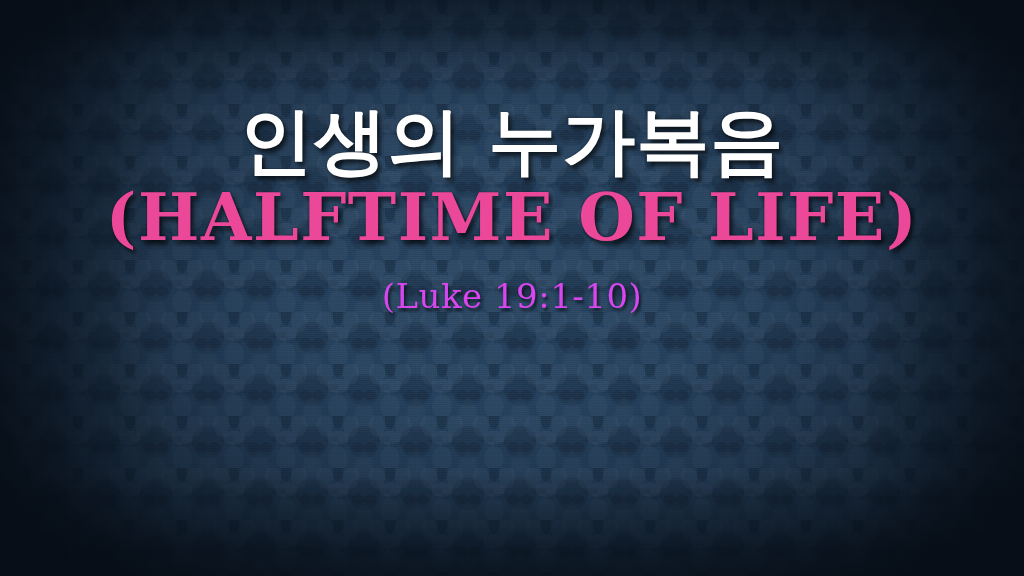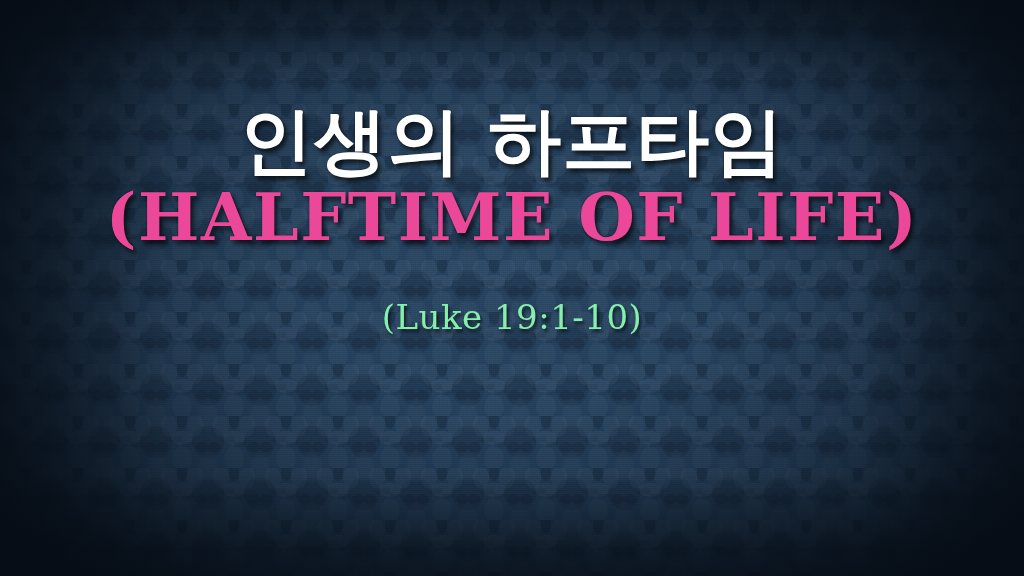--- a/index.html
+++ b/index.html
@@ -122,45 +122,45 @@
     font-weight: normal;
     font-size: 37px;
     line-height: 1.0;
     letter-spacing: 0.5px;
     color: #f2f5f8;
     text-shadow: 2px 3px 3px rgba(0,0,0,0.58);
     white-space: nowrap;
   }
 
   .ref-en {
-    margin-top: 50px;
+    margin-top: 29px;
     font-family: "DejaVu Serif", serif;
     font-weight: normal;
     font-size: 34px;
     line-height: 1.0;
     letter-spacing: 0.5px;
-    color: #86efac;
+    color: #d946ef;
     text-shadow: 2px 3px 3px rgba(0,0,0,0.58);
     white-space: nowrap;
   }
 </style>
 </head>
 <body>
 
 <div id="slide">
 
   <div class="bg-damask"></div>
   <div class="bg-damask2"></div>
   <div class="bg-grain"></div>
   <div class="bg-vignette"></div>
   <div class="bg-vignette-edges"></div>
 
   <div class="content">
 
-    <div class="title-ko">인생의 하프타임</div>
+    <div class="title-ko">인생의 누가복음</div>
 
     <div class="title-en">(HALFTIME OF LIFE)</div>
 
 
     <div class="ref-en">(Luke 19:1-10)</div>
 
   </div>
 </div>
 
 </body></html>

